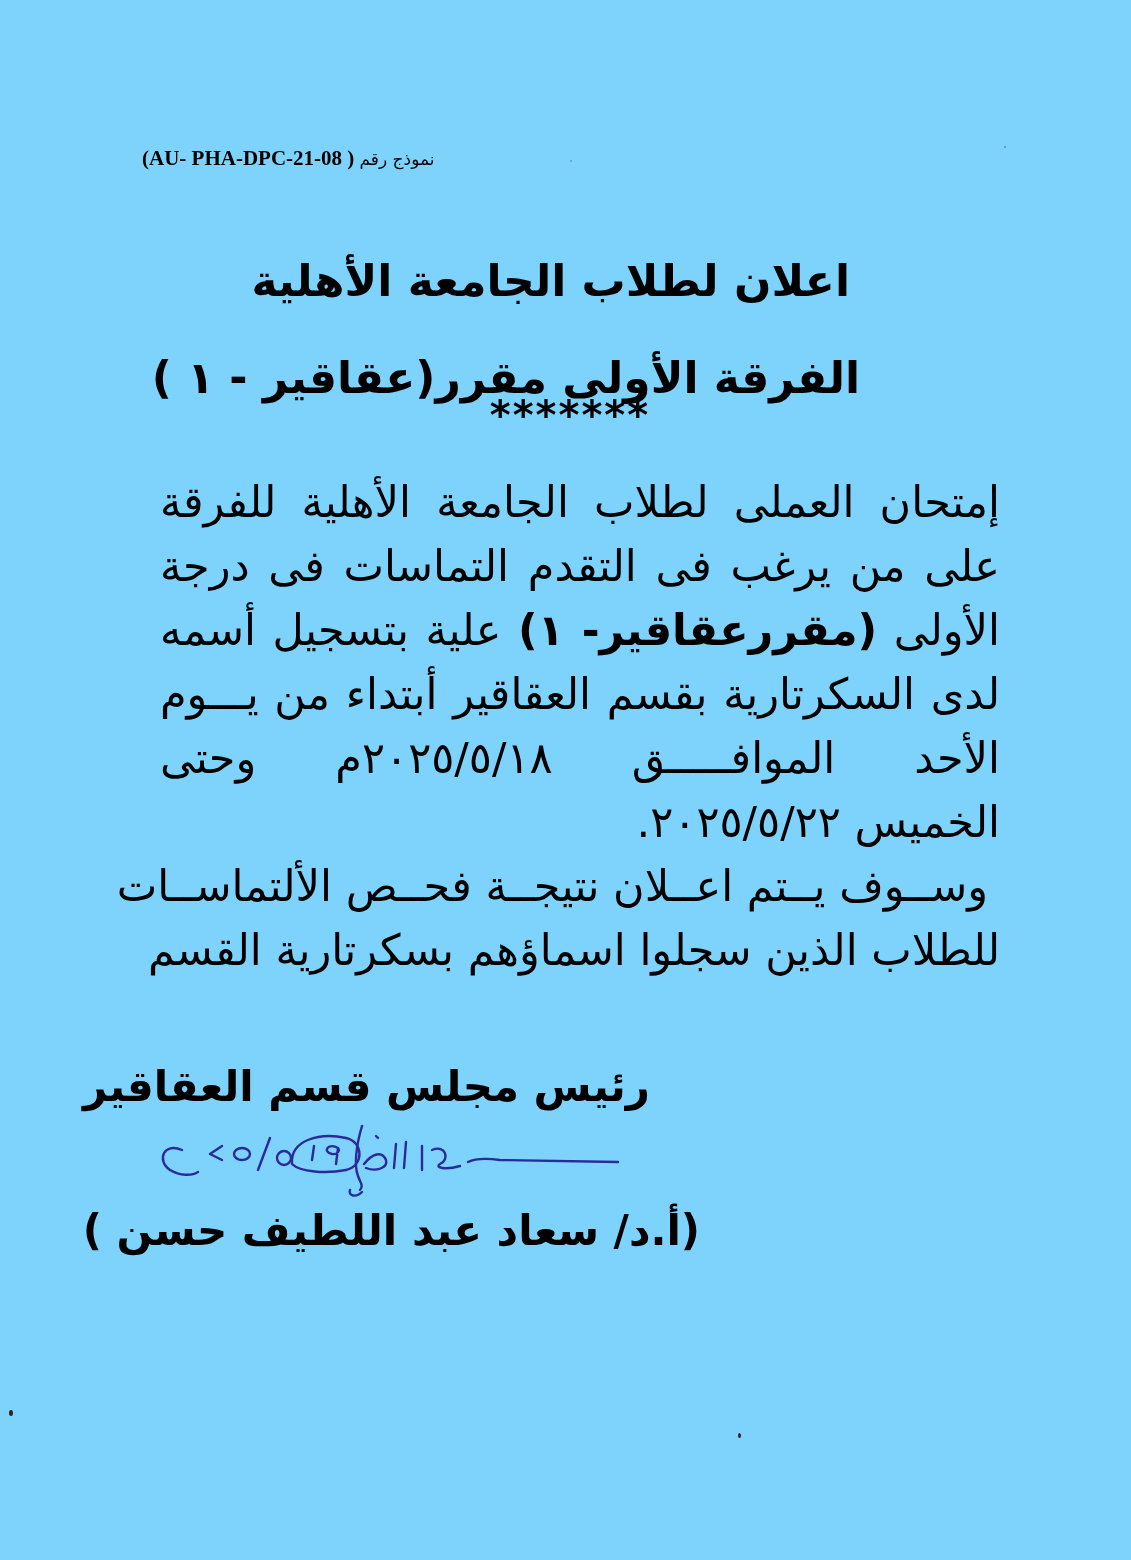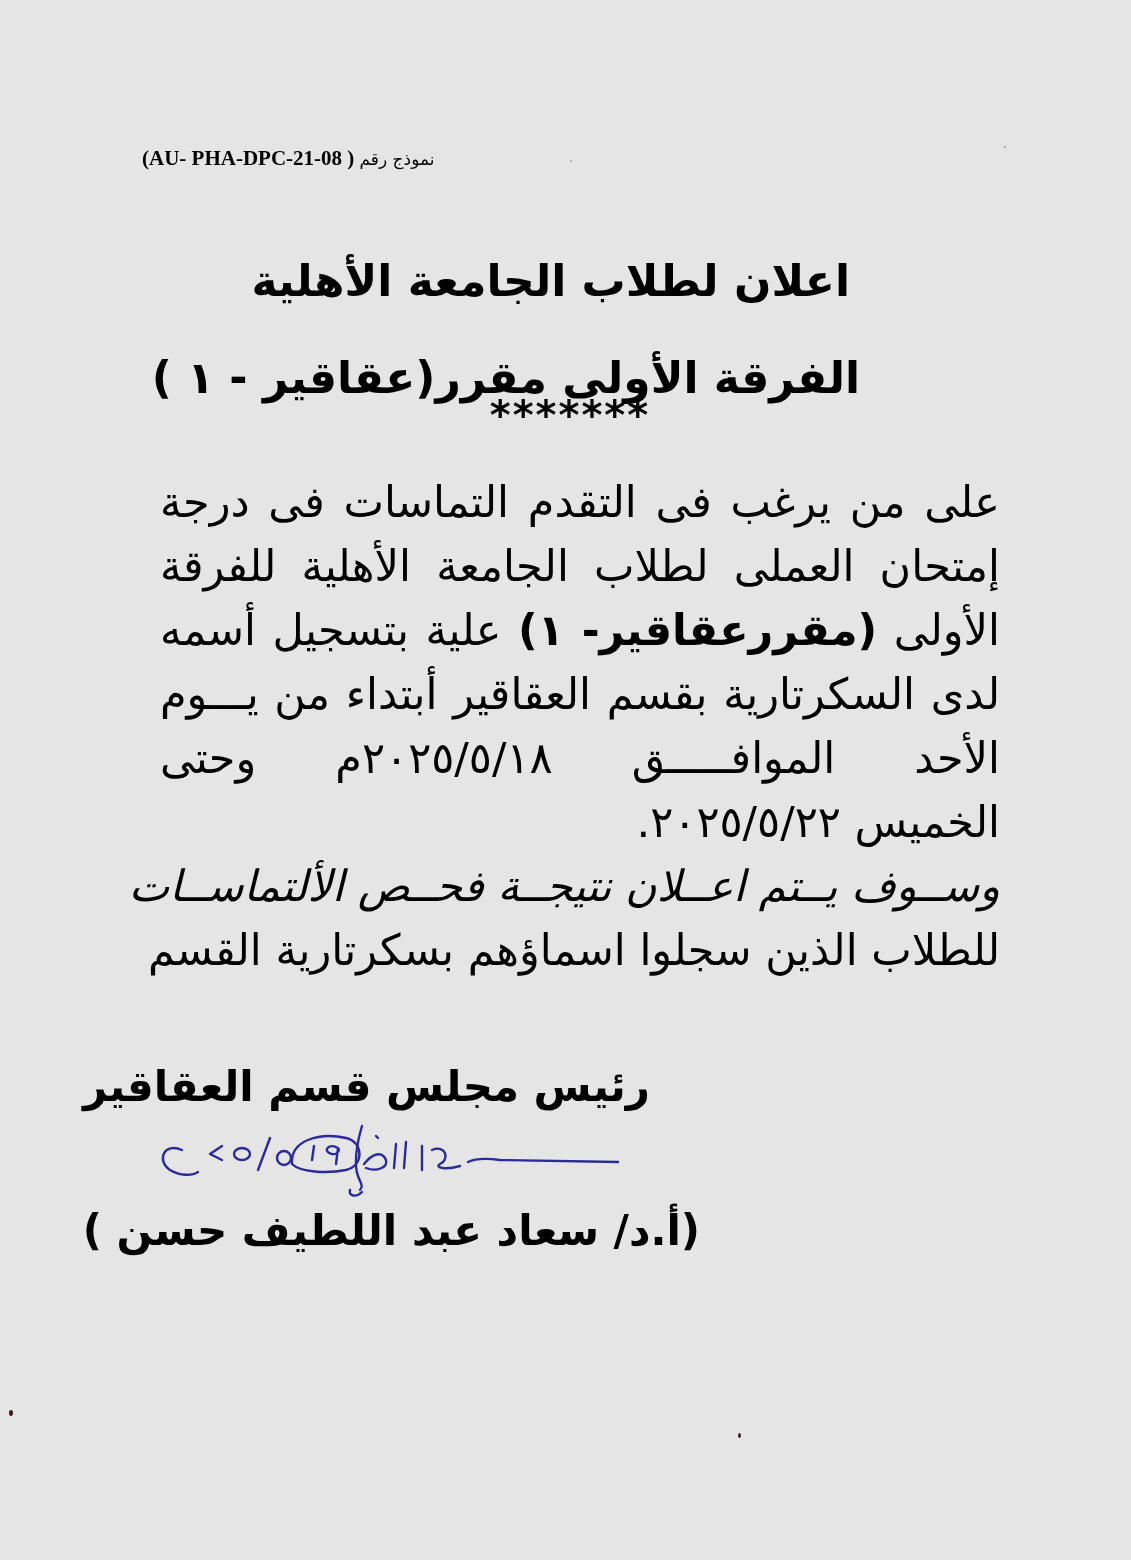--- a/index.html
+++ b/index.html
@@ -11,21 +11,21 @@
       width: 1131px;
       height: 1560px;
       position: relative;
       overflow: hidden;
       color: #000;
       font-family: "Liberation Sans", "DejaVu Sans", sans-serif;
     }
     .page {
       position: absolute;
       inset: 0;
-      background: #e5e5e5;
+      background: #7dd3fc;
     }
     .form-number {
       position: absolute;
       left: 142px;
       top: 146px;
       width: 380px;
       font-family: "Liberation Serif", serif;
       font-weight: bold;
       font-size: 21px;
       white-space: nowrap;
@@ -77,23 +77,22 @@
       display: block;
       white-space: nowrap;
       text-align: justify;
       text-align-last: justify;
     }
     .body-text .line.short {
       text-align-last: right;
     }
     .body-text b { font-weight: bold; }
     .body-text .line.wide {
-      margin-right: 0;
+      margin-right: 12px;
       margin-left: -25px;
-      font-style: italic;
     }
     .signer-title {
       position: absolute;
       top: 1062px;
       left: 150px;
       width: 500px;
       direction: rtl;
       font-family: "DejaVu Sans", sans-serif;
       font-weight: bold;
       font-size: 42px;
@@ -132,22 +131,22 @@
   <div class="form-number">
     <span>(AU- PHA-DPC-21-08 )</span>
     <span class="ar">نموذج رقم</span>
   </div>
 
   <div class="heading l1">اعلان لطلاب الجامعة الأهلية</div>
   <div class="heading l2">الفرقة الأولى مقرر(عقاقير - ١ )</div>
   <div class="stars">*******</div>
 
   <div class="body-text">
+    <span class="line">إمتحان العملى لطلاب الجامعة الأهلية للفرقة</span>
     <span class="line">على من يرغب فى التقدم التماسات فى درجة</span>
-    <span class="line">إمتحان العملى لطلاب الجامعة الأهلية للفرقة</span>
     <span class="line"><span>الأولى</span> <b>(مقررعقاقير- ١)</b> <span>علية بتسجيل أسمه</span></span>
     <span class="line">لدى السكرتارية بقسم العقاقير أبتداء من يـــوم</span>
     <span class="line">الأحد الموافـــــق ٢٠٢٥/٥/١٨م وحتى</span>
     <span class="line short">الخميس ٢٠٢٥/٥/٢٢.</span>
     <span class="line wide">وســوف يــتم اعــلان نتيجــة فحــص الألتماســات</span>
     <span class="line">للطلاب الذين سجلوا اسماؤهم بسكرتارية القسم</span>
   </div>
 
   <div class="signer-title">رئيس مجلس قسم العقاقير</div>
 

